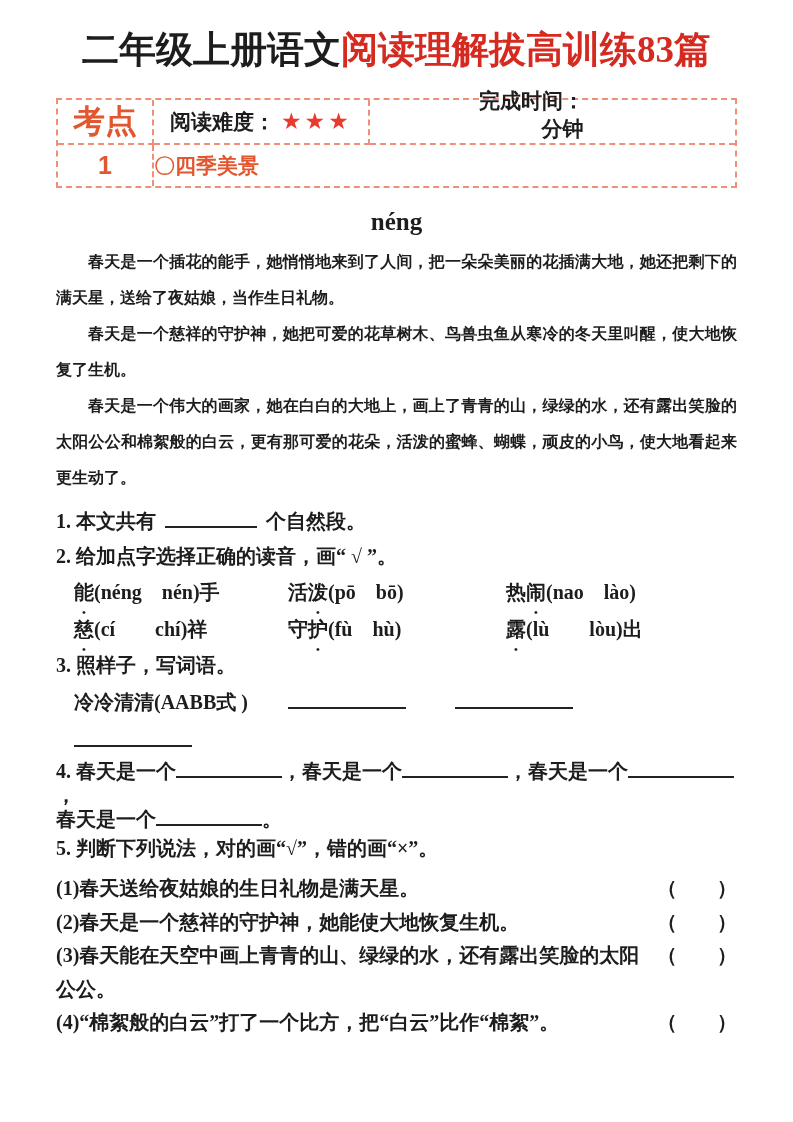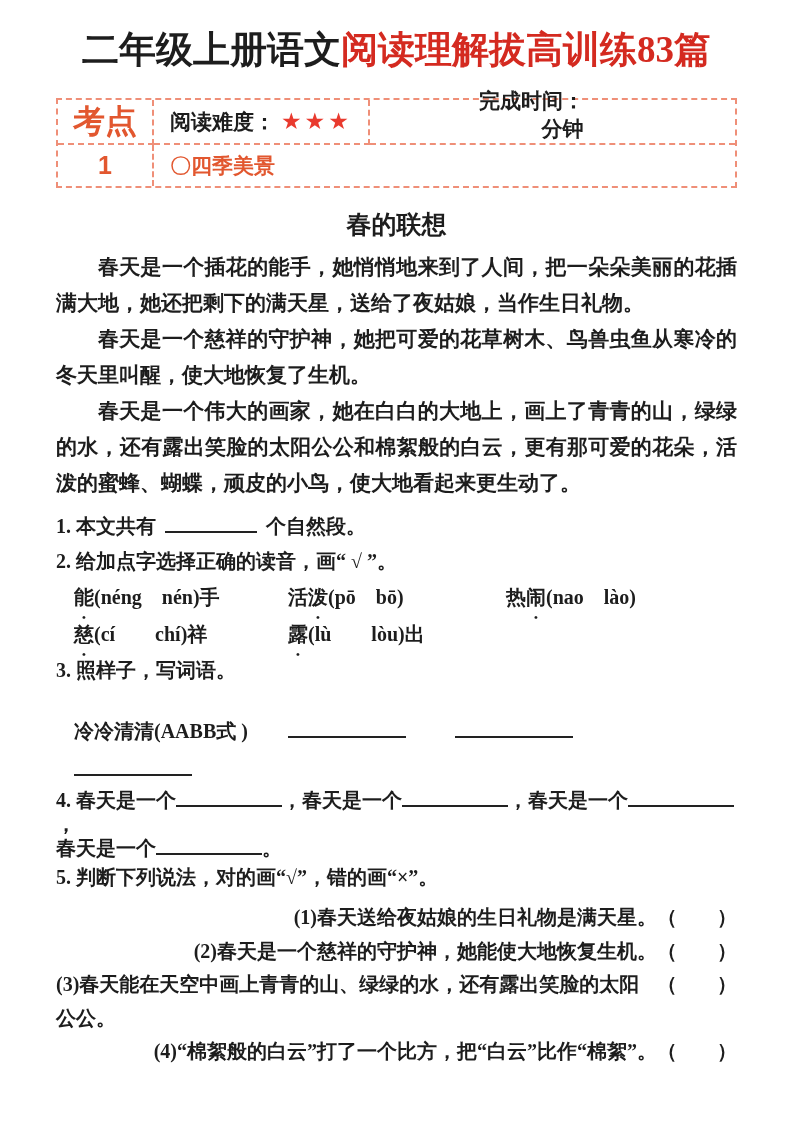--- a/index.html
+++ b/index.html
@@ -73,35 +73,35 @@
   .cell-number{
     grid-column:1;grid-row:2;
     justify-content:center;
     border-right:2px dashed var(--border-dash);
     color:var(--accent-orange);
     font-size:25px;font-weight:700;
     font-family:"Liberation Sans","DejaVu Sans",sans-serif;
   }
   .cell-topic{
     grid-column:2 / span 2;grid-row:2;
-    padding-left:16px;
+    padding-left:0;
     color:var(--accent-orange);
     font-size:21px;font-weight:700;
   }
 
   
   .article-title{
     text-align:center;
     font-size:25px;
     font-weight:800;
     margin:20px 0 8px 0;
   }
   .article p{
     margin:0;
-    font-size:21px;
+    font-size:16px;
     font-weight:600;
     line-height:36px;
     text-indent:2em;
     text-align:justify;
   }
 
   
   .questions{margin-top:8px;font-size:20px;font-weight:600;}
   .q-line{line-height:35px;}
   .blank{
@@ -123,26 +123,26 @@
   .dotted{position:relative;display:inline-block;}
   .dotted::after{
     content:"•";
     position:absolute;
     left:50%;
     transform:translateX(-50%);
     bottom:-0.62em;
     font-size:11px;
     line-height:1;
   }
-  .aabb-line{padding-left:18px;line-height:38px;margin-top:24px;}
+  .aabb-line{padding-left:18px;line-height:38px;}
   .q4-block .q-line{line-height:24px;}
   .q5-statements{margin-top:6px;}
   .statement{
     display:flex;
-    justify-content:flex-end;
+    justify-content:space-between;
     align-items:baseline;
     line-height:33.5px;
   }
   .statement .paren{white-space:pre;}
 </style>
 </head>
 <body>
 
 <div class="page">
 
@@ -158,21 +158,21 @@
     </div>
     <div class="info-cell cell-time">
       <span>完成时间：</span>
       <span class="time-unit">分钟</span>
     </div>
     <div class="info-cell cell-number">1</div>
     <div class="info-cell cell-topic">〇四季美景</div>
   </div>
 
   <div class="article">
-    <div class="article-title">春的联想</div>
+    <div class="article-title">néng</div>
     <p>春天是一个插花的能手，她悄悄地来到了人间，把一朵朵美丽的花插满大地，她还把剩下的满天星，送给了夜姑娘，当作生日礼物。</p>
     <p>春天是一个慈祥的守护神，她把可爱的花草树木、鸟兽虫鱼从寒冷的冬天里叫醒，使大地恢复了生机。</p>
     <p>春天是一个伟大的画家，她在白白的大地上，画上了青青的山，绿绿的水，还有露出笑脸的太阳公公和棉絮般的白云，更有那可爱的花朵，活泼的蜜蜂、蝴蝶，顽皮的小鸟，使大地看起来更生动了。</p>
   </div>
 
   <div class="questions">
 
     <div class="q-line">
       <span>1. 本文共有</span>
       <span class="blank w-q1"></span>
@@ -180,20 +180,21 @@
     </div>
 
     <div class="q-line">2. 给加点字选择正确的读音，画“ √ ”。</div>
     <div class="pinyin-grid">
       <span><span></span><span class="dotted">能</span><span>(néng　nén)</span><span>手</span></span>
       <span><span>活</span><span class="dotted">泼</span><span>(pō　bō)</span><span></span></span>
       <span><span>热</span><span class="dotted">闹</span><span>(nao　lào)</span><span></span></span>
     </div>
     <div class="pinyin-grid">
       <span><span></span><span class="dotted">慈</span><span>(cí　　chí)</span><span>祥</span></span>
+      <span><span>守</span><span class="dotted">护</span><span>(fù　hù)</span><span></span></span>
       <span><span></span><span class="dotted">露</span><span>(lù　　lòu)</span><span>出</span></span>
     </div>
 
     <div class="q-line">3. 照样子，写词语。</div>
     <div class="aabb-line">
       <span>冷冷清清(AABB式 )</span>
       <span style="display:inline-block;width:30px;"></span>
       <span class="blank w-q3"></span>
       <span class="blank w-q3"></span>
       <span class="blank w-q3"></span>

